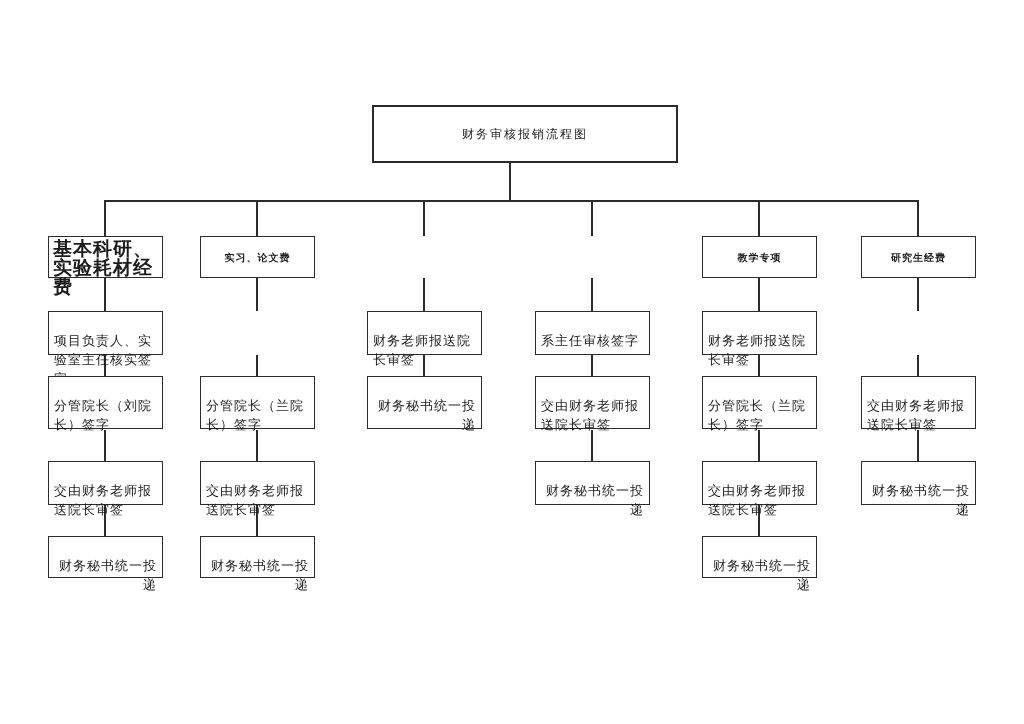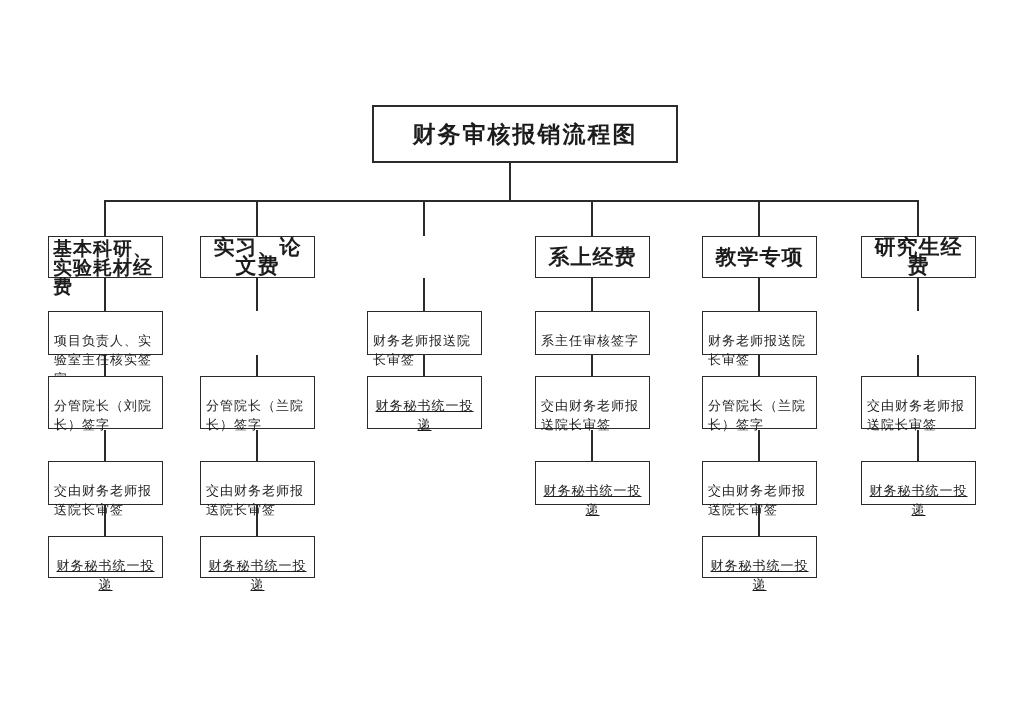--- a/index.html
+++ b/index.html
@@ -19,34 +19,34 @@
     border:1px solid #2b2b2b;
     font-size:13px;
     line-height:19px;
     letter-spacing:1px;
     padding:19px 5px;
     text-align:left;
   }
   .title{
     left:372px;top:105px;width:306px;height:58px;
     border-width:2px;
-    font-size:23px;font-weight:bold;letter-spacing:2px;
+    font-size:12px;font-weight:normal;letter-spacing:2px;
     display:flex;align-items:center;justify-content:center;
     padding:0;
   }
   .hdr{
-    font-weight:bold;font-size:21px;
+    font-weight:bold;font-size:10px;
     display:flex;align-items:center;justify-content:center;
-    text-align:center;padding:0 2px;
+    padding:0 2px;
   }
   .hdr2{
     font-weight:bold;font-size:19px;
     text-align:left;padding:2px 4px;line-height:19px;
   }
-  .ctr{text-align:center;text-decoration:underline;}
+  .ctr{text-align:right;}
   
   .c1{left:48px}.c2{left:200px}.c3{left:367px}.c4{left:535px}.c5{left:702px}.c6{left:861px}
   
   .rH{top:236px;height:42px}
   .rB{top:311px;height:44px}
   .rC{top:376px;height:53px}
   .rD{top:461px;height:44px}
   .rE{top:536px;height:42px}
   
   .ln{position:absolute;background:#2b2b2b;}
@@ -101,21 +101,20 @@
   <div class="node ctr c1 rE">财务秘书统一投递</div>
 
   <div class="node hdr c2 rH">实习、论文费</div>
   <div class="node c2 rC">分管院长（兰院长）签字</div>
   <div class="node c2 rD">交由财务老师报送院长审签</div>
   <div class="node ctr c2 rE">财务秘书统一投递</div>
 
   <div class="node c3 rB">财务老师报送院长审签</div>
   <div class="node ctr c3 rC">财务秘书统一投递</div>
 
-  <div class="node hdr c4 rH">系上经费</div>
   <div class="node c4 rB">系主任审核签字</div>
   <div class="node c4 rC">交由财务老师报送院长审签</div>
   <div class="node ctr c4 rD">财务秘书统一投递</div>
 
   <div class="node hdr c5 rH">教学专项</div>
   <div class="node c5 rB">财务老师报送院长审签</div>
   <div class="node c5 rC">分管院长（兰院长）签字</div>
   <div class="node c5 rD">交由财务老师报送院长审签</div>
   <div class="node ctr c5 rE">财务秘书统一投递</div>
 

